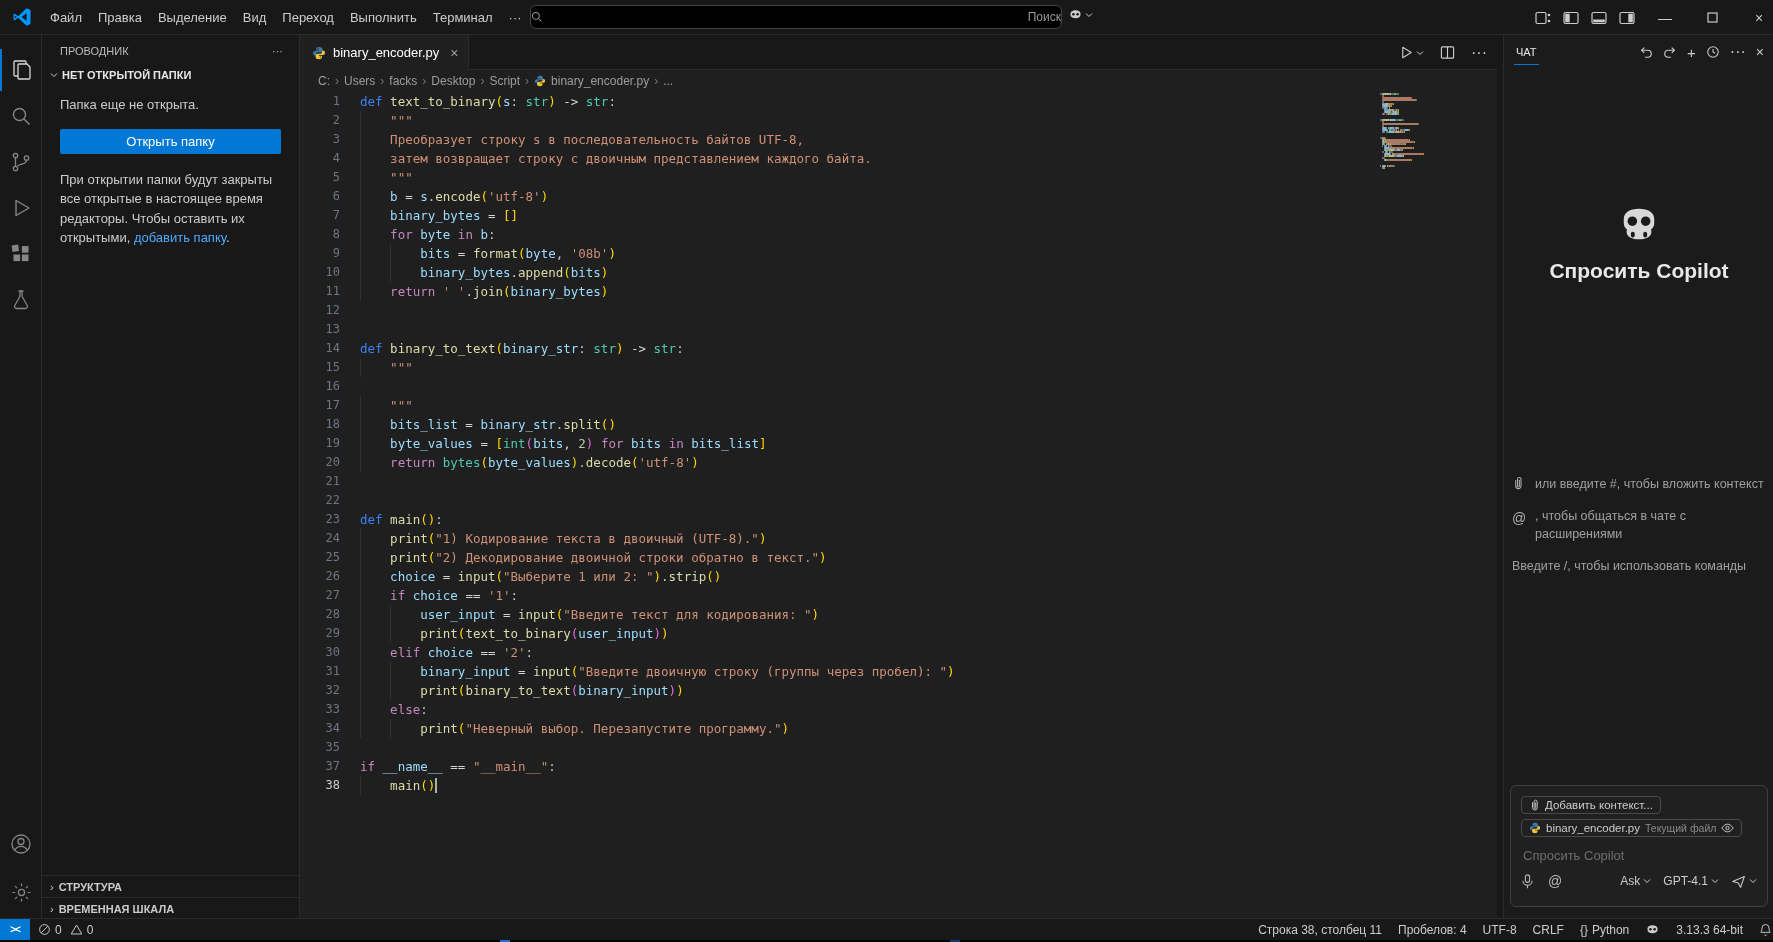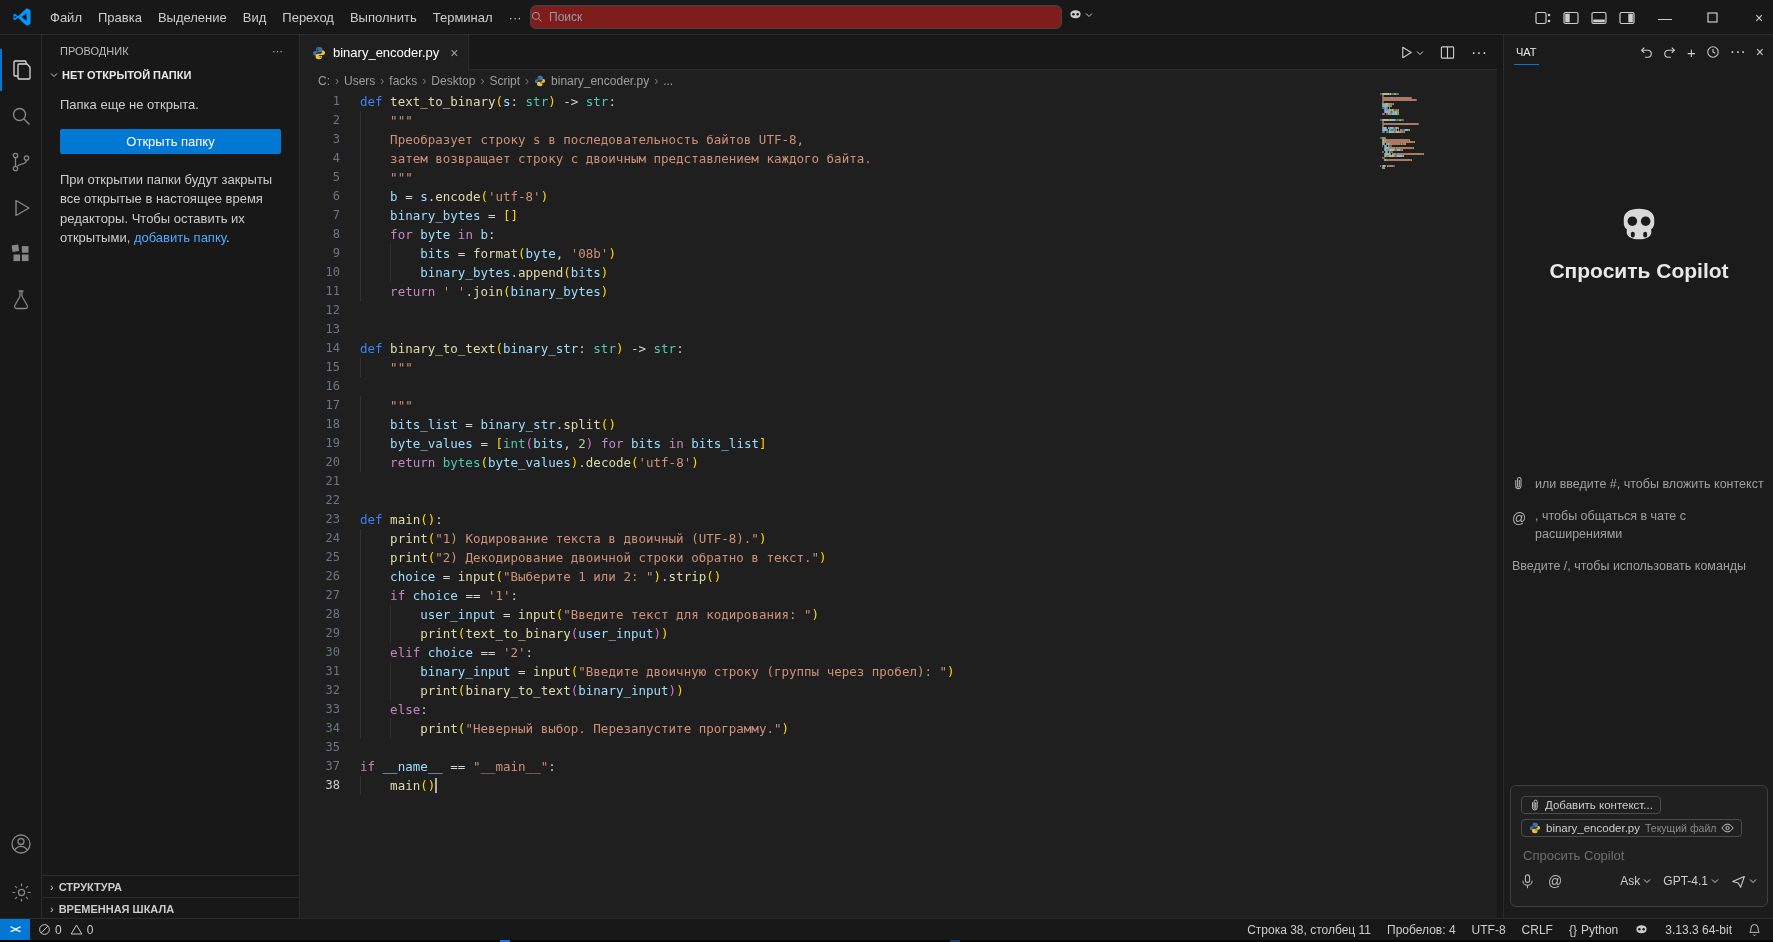--- a/index.html
+++ b/index.html
@@ -7,22 +7,22 @@
     font-family:"Liberation Sans", sans-serif; color:#cccccc; }
   svg { display:block; }
 
   
   #titlebar { position:absolute; left:0; top:0; width:1773px; height:35px;
     background:#181818; border-bottom:1px solid #2b2b2b; display:flex; align-items:center; }
   .vslogo { width:20px; height:20px; margin:0 10px 0 12px; }
   .menu-item { font-size:13px; color:#cccccc; padding:4px 8px; border-radius:5px; cursor:default; }
   .nav-arrows { margin-left:34px; display:flex; gap:14px; font-size:15px; color:#cccccc; }
   #searchbox { position:absolute; left:530px; top:5px; width:532px; height:24px;
-    background:#7f1d1d; border:1px solid #454545; border-radius:6px;
-    display:flex; align-items:center; justify-content:flex-start; gap:6px; color:#9a9a9a; font-size:12px; }
+    background:#000000; border:1px solid #454545; border-radius:6px;
+    display:flex; align-items:center; justify-content:space-between; gap:6px; color:#9a9a9a; font-size:12px; }
   #tb-copilot { position:absolute; left:1068px; top:7px; display:flex; align-items:center; gap:2px; color:#cccccc; }
   .tb-icons { position:absolute; left:1535px; top:0; height:35px; display:flex; align-items:center; gap:12px; color:#cccccc; }
   .wctl { position:absolute; top:0; height:35px; width:46px; display:flex; align-items:center; justify-content:center; color:#cccccc; font-size:14px; }
   .layout-ic { width:16px; height:16px; }
 
   
   #activitybar { position:absolute; left:0; top:35px; width:42px; height:883px;
     background:#181818; border-right:1px solid #2b2b2b; }
   .ab-item { position:absolute; left:0; width:42px; height:42px; display:flex; align-items:center; justify-content:center; color:#868686; }
   .ab-item.active { color:#d7d7d7; border-left:2px solid #0078d4; }
@@ -88,21 +88,21 @@
   .ci-row { display:flex; align-items:center; gap:14px; color:#b8b8b8; }
   .ci-right { margin-left:auto; display:flex; align-items:center; gap:12px; font-size:12px; color:#cccccc; }
   .dd { display:flex; align-items:center; gap:3px; }
 
   
   #statusbar { position:absolute; left:0; top:918px; width:1773px; height:22px;
     background:#181818; border-top:1px solid #2b2b2b; display:flex; align-items:center; font-size:12px; color:#cccccc; }
   #remote { width:30px; height:22px; background:#0078d4; color:#ffffff; display:flex; align-items:center; justify-content:center;
     font-size:10px; letter-spacing:-1px; font-weight:bold; }
   .st-left { display:flex; align-items:center; gap:4px; margin-left:8px; }
-  .st-right { margin-left:auto; display:flex; align-items:center; gap:16px; padding-right:12px;text-align:right; }
+  .st-right { margin-left:auto; display:flex; align-items:center; gap:16px; padding-right:1px;text-align:right; }
   .st-item { display:flex; align-items:center; gap:4px; }
   #bottomstrip { position:absolute; left:0; top:940px; width:1773px; height:2px; background:#050505; }
   .blip { position:absolute; top:0; width:10px; height:2px; background:#1c6fd4; }
   .chev { width:8px; height:8px; }
 </style>
 </head>
 <body>
 
 <div id="titlebar">
   <svg class="vslogo" viewBox="0 0 24 24">

